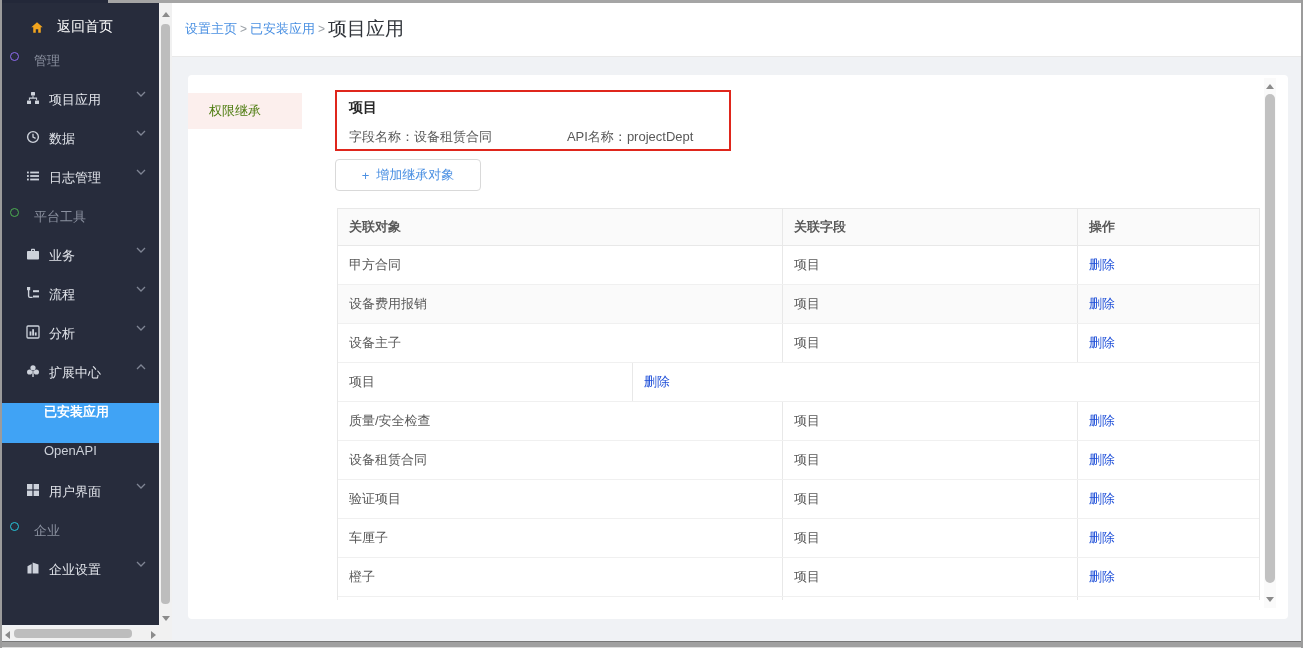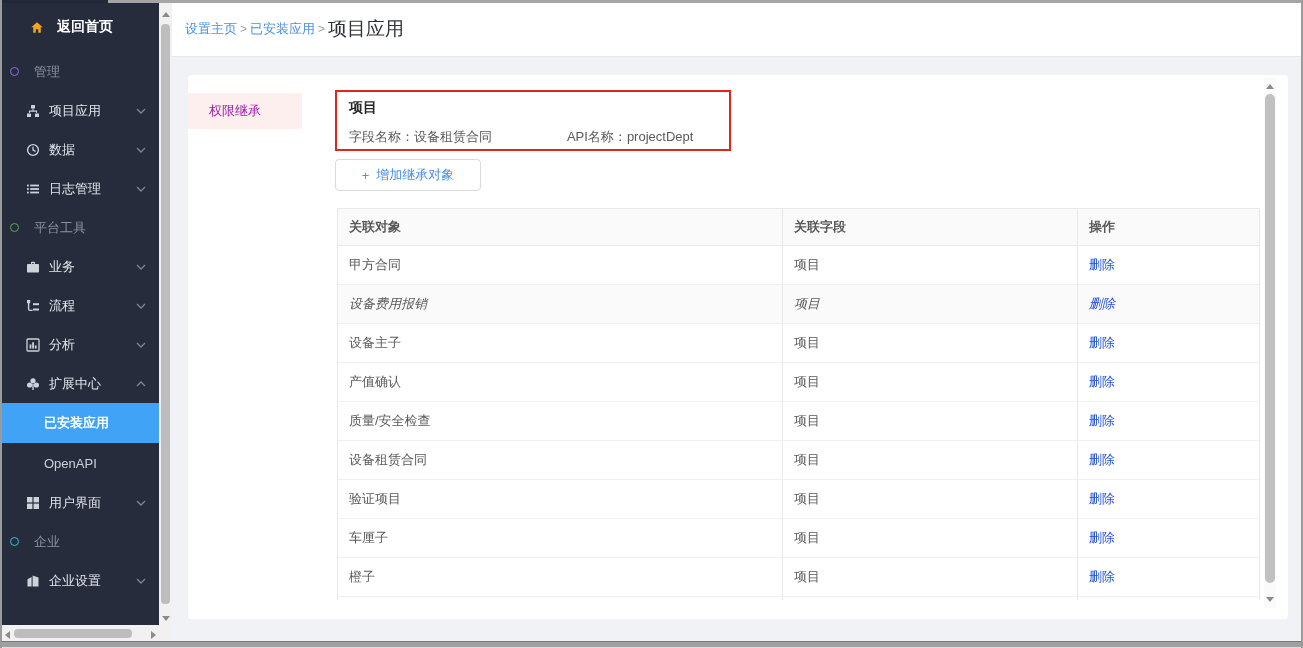--- a/index.html
+++ b/index.html
@@ -7,22 +7,22 @@
   .window { position:relative; width:1303px; height:648px; overflow:hidden; background:#f0f2f5;
             border-left:2px solid #9b9b9b; border-right:2px solid #9b9b9b; }
   
   .frame-top { position:absolute; left:0; top:0; width:1303px; height:3px; background:#a5a5a5; z-index:50; }
   .frame-top-dark { position:absolute; left:0; top:0; width:106px; height:3px; background:#232839; }
   .frame-bottom { position:absolute; left:0; top:641px; width:1303px; height:6px; background:#a0a0a0; border-top:1px solid #787878; z-index:50; }
   .frame-bottom-light { position:absolute; left:0; top:647px; width:1303px; height:1px; background:#dedede; z-index:50; }
 
   
   .sidebar { position:absolute; left:0; top:2px; width:157px; height:623px; background:#272c3c; color:#e6e9ee; overflow:hidden; }
-  .side-home { display:flex; align-items:center; height:50px; padding-left:28px; gap:13px; color:#fff; font-size:14px; cursor:pointer;font-weight:bold; }
-  .side-item { display:flex; align-items:center; height:39px; font-size:13px; cursor:pointer; }
+  .side-home { display:flex; align-items:center; height:50px; padding-left:28px; gap:13px; color:#fff; font-size:14px; cursor:pointer; }
+  .side-item { display:flex; align-items:flex-start; height:39px; font-size:13px; cursor:pointer; }
   .side-item.section { padding-left:8px; gap:15px; color:#8b91a0; }
   .side-item.menu { padding-left:24px; gap:9px; color:#e2e5eb; }
   .side-item.submenu { padding-left:42px; color:#ccd1d9; height:40px; }
   .side-item.active { background:#40a3f5; color:#fff; font-weight:bold; }
   .chev { margin-left:auto; margin-right:13px; display:flex; }
   .chev.up svg { transform:rotate(180deg); }
   .dot { width:9px; height:9px; border-radius:50%; border:1.6px solid; display:inline-block; }
   .dot.purple { border-color:#8f6bf0; }
   .dot.green  { border-color:#4caf50; }
   .dot.teal   { border-color:#26c6da; }
@@ -41,35 +41,35 @@
 
   
   .main { position:absolute; left:170px; top:2px; width:1131px; height:636px; background:#f0f2f5; }
   .topbar { position:absolute; left:0; top:0; width:1131px; height:55px; background:#fff; border-bottom:1px solid #e9e9e9;
             display:flex; align-items:center; padding-left:13px; gap:3px; }
   .bc-link { color:#4a90e2; font-size:13px; cursor:pointer; }
   .bc-sep { color:#9aa0a6; font-size:12px; }
   .bc-current { color:#30343a; font-size:19px; }
 
   .card { position:absolute; left:16px; top:73px; width:1100px; height:544px; background:#fff; border-radius:4px; }
-  .tab-active { position:absolute; left:0; top:18px; width:114px; height:36px; background:#fcefed; color:#a21caf;
+  .tab-active { position:absolute; left:0; top:18px; width:114px; height:36px; background:#fcefed; color:#4d7c0f;
                 font-size:13px; display:flex; align-items:center; padding-left:21px; cursor:pointer; }
   .red-box { position:absolute; left:147px; top:15px; width:396px; height:61px; border:2px solid #df261c; padding:7px 12px; }
   .fi-title { font-size:14px; font-weight:bold; color:#262626; margin-bottom:11px; }
   .fi-row { font-size:13px; color:#595959; }
   .fi-pair { display:inline-block; min-width:215px; }
   .add-btn { position:absolute; left:147px; top:84px; width:146px; height:32px; background:#fff; border:1px solid #d9d9d9;
              border-radius:4px; color:#4a8fe2; font-size:13px; display:flex; align-items:center; justify-content:center; gap:7px;
              font-family:inherit; cursor:pointer; }
   .tablewrap { position:absolute; left:149px; top:133px; width:923px; height:392px; overflow:hidden;
                border:1px solid #e8e8e8; border-bottom:none; }
   .thead { display:flex; height:37px; background:#fafafa; border-bottom:1px solid #e8e8e8; }
   .th { display:flex; align-items:center; padding-left:11px; font-size:13px; font-weight:600; color:#595959; }
   .tr { display:flex; height:39px; border-bottom:1px solid #f0f0f0; background:#fff; }
-  .tr.alt { background:#fafafa;font-style:italic; }
+  .tr.alt { background:#fafafa; }
   .td { display:flex; align-items:center; padding-left:11px; font-size:13px; color:#595959; }
   .c1 { width:445px; border-right:1px solid #e8e8e8; }
   .c2 { width:295px; border-right:1px solid #e8e8e8; }
   .c3 { flex:1; }
   .del { color:#1d4ed8; cursor:pointer; text-decoration:none; }
 
   .card-scroll { position:absolute; left:1076px; top:3px; width:12px; height:530px; background:#fafafa; }
   .cs-up   { left:2px; top:6px;    border-left:4px solid transparent; border-right:4px solid transparent; border-bottom:5px solid #8b8b8b; }
   .cs-down { left:2px; top:519px;  border-left:4px solid transparent; border-right:4px solid transparent; border-top:5px solid #8b8b8b; }
   .cs-thumb { position:absolute; left:1px; top:16px; width:10px; height:489px; background:#c1c1c1; border-radius:5px; }
@@ -327,21 +327,20 @@
             </div>
         </div>
         <div class="tr">
           <div class="td c1">设备主子</div>
           <div class="td c2">项目</div>
           <div class="td c3">
               <a class="del">删除</a>
             </div>
         </div>
         <div class="tr">
-          <div class="td c1">产值确认</div>
           <div class="td c2">项目</div>
           <div class="td c3">
               <a class="del">删除</a>
             </div>
         </div>
         <div class="tr">
           <div class="td c1">质量/安全检查</div>
           <div class="td c2">项目</div>
           <div class="td c3">
               <a class="del">删除</a>

